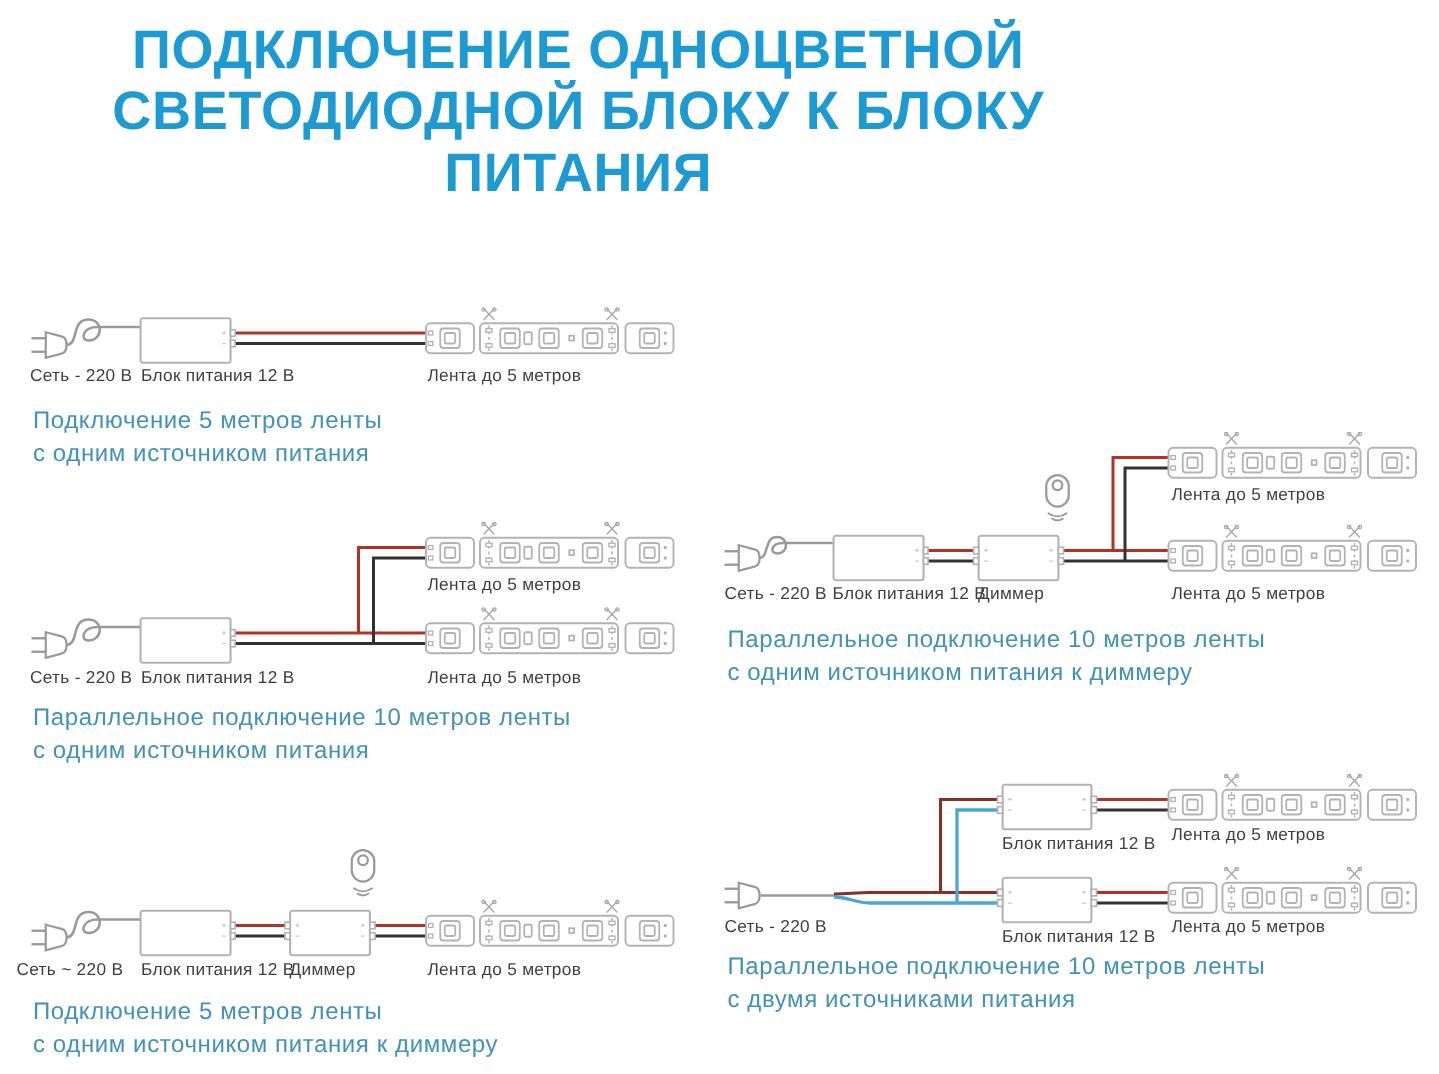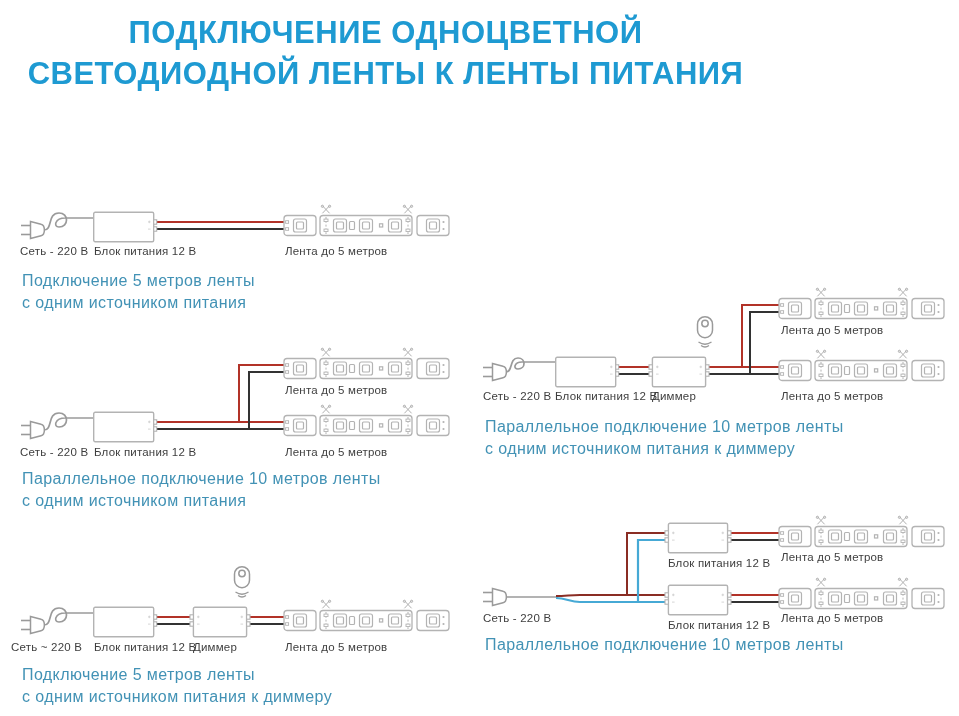--- a/index.html
+++ b/index.html
@@ -2,21 +2,21 @@
 <html style="--bg: #ffffff; --title: #1e9ad2; --caption: #4292b5; --label: #3e3e3e; --outline: #b3b3b3; --outline2: #9a9a9a; --wire_red: #b23228; --wire_black: #323232; --wire_mains_red: #8a2d24; --wire_blue: #46a9d5;"><head>
 <meta charset="utf-8">
 <style>
   html,body{margin:0;padding:0;}
   body{
     width:959px;height:716px;position:relative;background:#fff;
     font-family:"Liberation Sans",sans-serif;overflow:hidden;
   }
   .title{
     position:absolute;top:12px;left:0;width:771px;text-align:center;
-    font-size:31px;font-weight:700;color:var(--title);line-height:41px;letter-spacing:.5px;
+    font-size:36px;font-weight:700;color:var(--title);line-height:41px;letter-spacing:.5px;
   }
   .lbl{
     position:absolute;font-size:11.5px;color:var(--label);
     white-space:nowrap;letter-spacing:.2px;
   }
   .cap{
     position:absolute;font-size:16px;color:var(--caption);
     line-height:22px;letter-spacing:.4px;white-space:nowrap;
   }
   svg.canvas{position:absolute;left:0;top:0;}
@@ -36,21 +36,21 @@
   .wm{fill:none;stroke:var(--wire_mains_red);stroke-width:2;}
   .wb{fill:none;stroke:var(--wire_blue);stroke-width:2.2;}
   .wave{fill:none;stroke:var(--outline2);stroke-width:1.3;}
   .mark{stroke:#cbcbcb;stroke-width:.8;fill:none;}
 </style>
 </head>
 <body>
 
 <div class="title">
   <div>ПОДКЛЮЧЕНИЕ ОДНОЦВЕТНОЙ</div>
-  <div>СВЕТОДИОДНОЙ ЛЕНТЫ К ЛЕНТЫ ПИТАНИЯ</div>
+  <div>СВЕТОДИОДНОЙ БЛОКУ К БЛОКУ ПИТАНИЯ</div>
 </div>
 
 <svg class="canvas" width="959" height="716" viewBox="0 0 959 716">
   <defs>
     <symbol id="sym-plug" viewBox="0 0 30 24" overflow="visible">
       <line class="cordline" x1="0" y1="7.5" x2="9.5" y2="7.5"></line>
       <line class="cordline" x1="0" y1="16.5" x2="9.5" y2="16.5"></line>
       <path class="box2" d="M9.5 3.5 L20 6.3 C24.5 7.3 24.5 16.7 20 17.7 L9.5 20.5 Z"></path>
     </symbol>
 
@@ -224,13 +224,14 @@
 <div class="cap" style="left:22px;top:664px">
   <div>Подключение 5 метров ленты</div>
   <div>с одним источником питания к диммеру</div>
 </div>
 <div class="cap" style="left:485px;top:416px">
   <div>Параллельное подключение 10 метров ленты</div>
   <div>с одним источником питания к диммеру</div>
 </div>
 <div class="cap" style="left:485px;top:634px">
   <div>Параллельное подключение 10 метров ленты</div>
+  <div>с двумя источниками питания</div>
 </div>
 
 </body></html>

